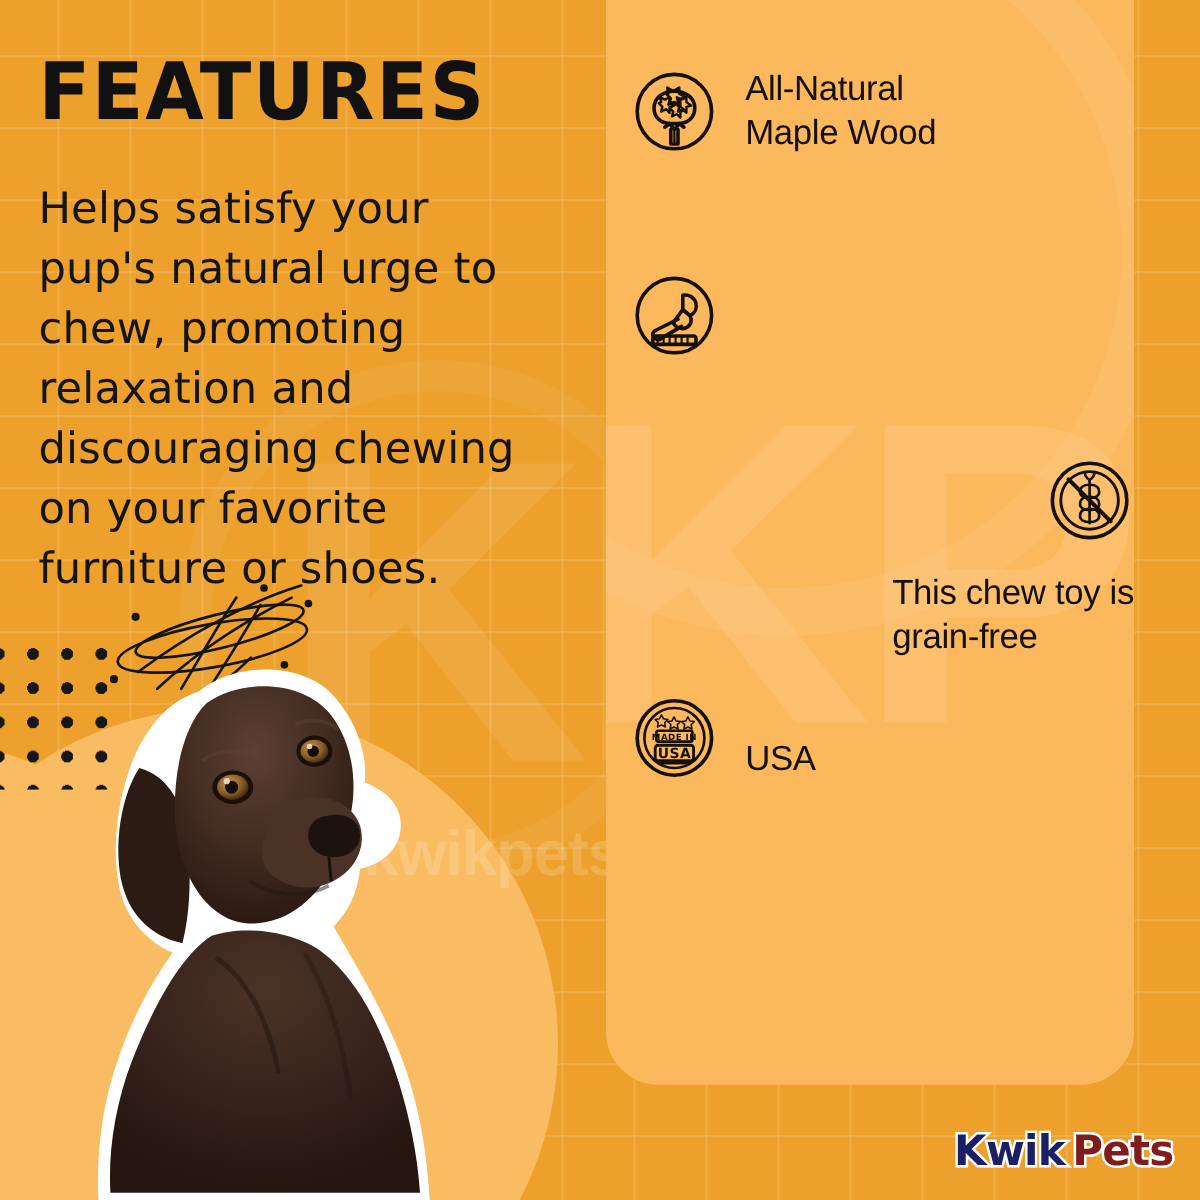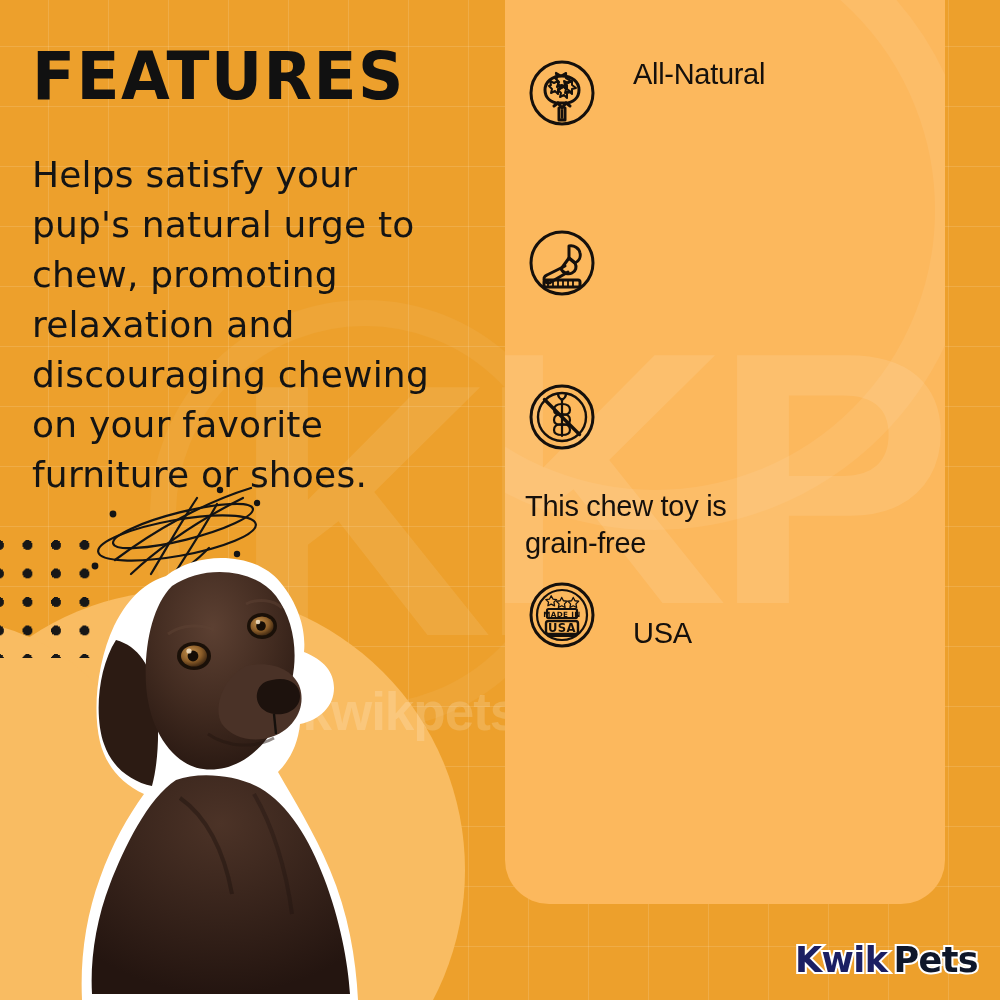--- a/index.html
+++ b/index.html
@@ -169,22 +169,22 @@
 
   .feature-list {
     position:absolute;
     left:0; top:0;
     width:440px; height:944px;
   }
   .feature-item {
     position:absolute;
     left:20px;
     display:flex;
-    align-items:flex-start;
-    gap:34px;
+    align-items:flex-end;
+    gap:22px;
     width:420px;
   }
   .feature-item .icon-circle {
     flex:0 0 auto;
     width:74px; height:74px;
   }
   .feature-item .feature-text {
     font-family:"Liberation Sans", sans-serif;
     font-size:29px;
     font-weight:500;
@@ -203,21 +203,21 @@
     letter-spacing:-0.6px;
     white-space:nowrap;
     line-height:1;
   }
   .logo .kwik {
     color:#1b1f63;
     -webkit-text-stroke: 4px #ffffff;
     paint-order: stroke fill;
   }
   .logo .pets {
-    color:#0f172a;
+    color:#7f1d1d;
     -webkit-text-stroke: 4px #ffffff;
     paint-order: stroke fill;
     margin-left:6px;
   }
 </style>
 </head>
 <body>
 
 <div id="stage">
 
@@ -334,20 +334,21 @@
             <path d="M50 30 l3 3 -1 4 4-2 3 3 0-5 4-1 -4-3 0-4 -4 2 -4-2 1 4z" stroke-width="2" transform="translate(-12,0)"></path>
             <path d="M33 34 l3 3 -1 4 4-2 3 3 0-5 4-1 -4-3 0-4 -4 2 -4-2 1 4z" stroke-width="2"></path>
             <path d="M33 47 l4 5 4-5"></path>
             <path d="M33 47 l-4 3 M41 47 l4 3"></path>
             <path d="M34 52 l0 12 6 0 0-12"></path>
             <path d="M37 54 l0 8" stroke-width="2"></path>
           </g>
         </svg>
         <div class="feature-text">
           <span>All-Natural</span><br>
+          <span>Maple Wood</span>
         </div>
       </div>
 
       <div class="feature-item" style="top:266px;">
         <svg class="icon-circle" viewBox="0 0 74 74">
           <g fill="none" stroke="#15100c" stroke-width="3" stroke-linecap="round" stroke-linejoin="round">
             <circle cx="37" cy="37" r="31"></circle>
             <path d="M44 20 C49 19 54 22 55 27 C56 31 54 35 50 37 L44 32 Z"></path>
             <path d="M50 37 C52 41 51 45 47 47 C43 49 38 47 36 43 L44 32 Z"></path>
             <path d="M40 40 L22 49 C19 50 18 53 20 55 C21 57 24 58 26 56 L43 46"></path>

